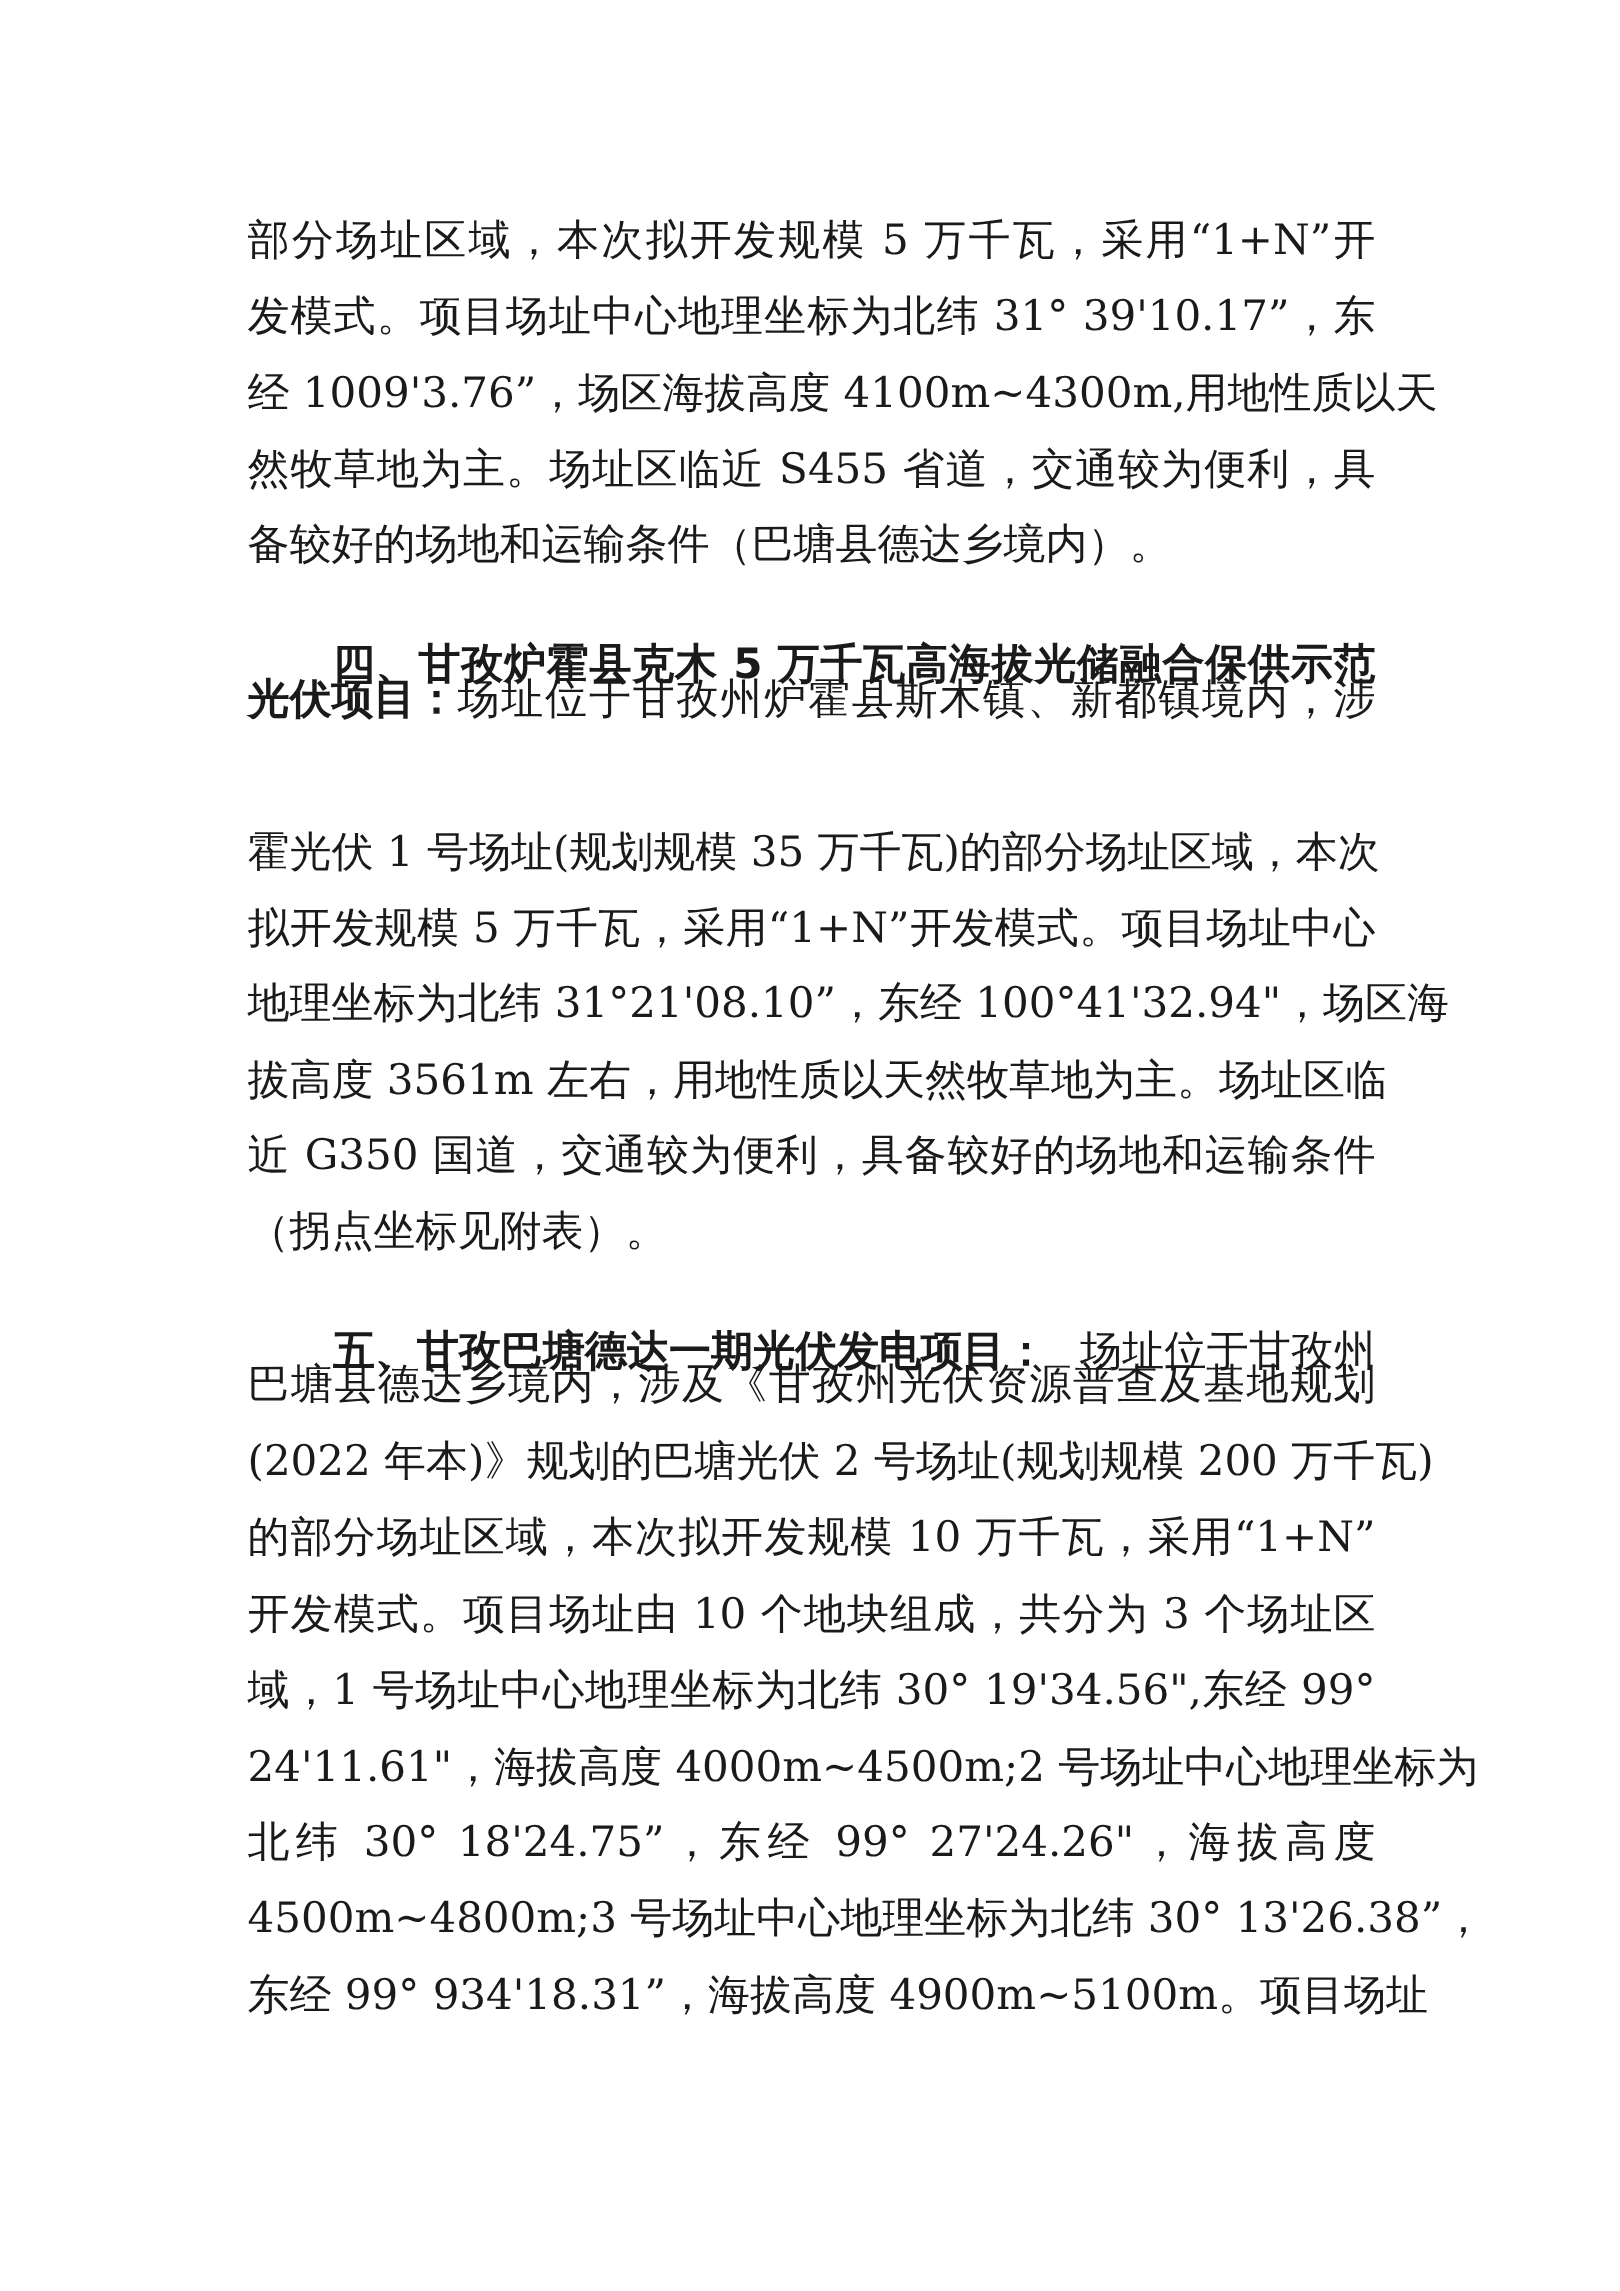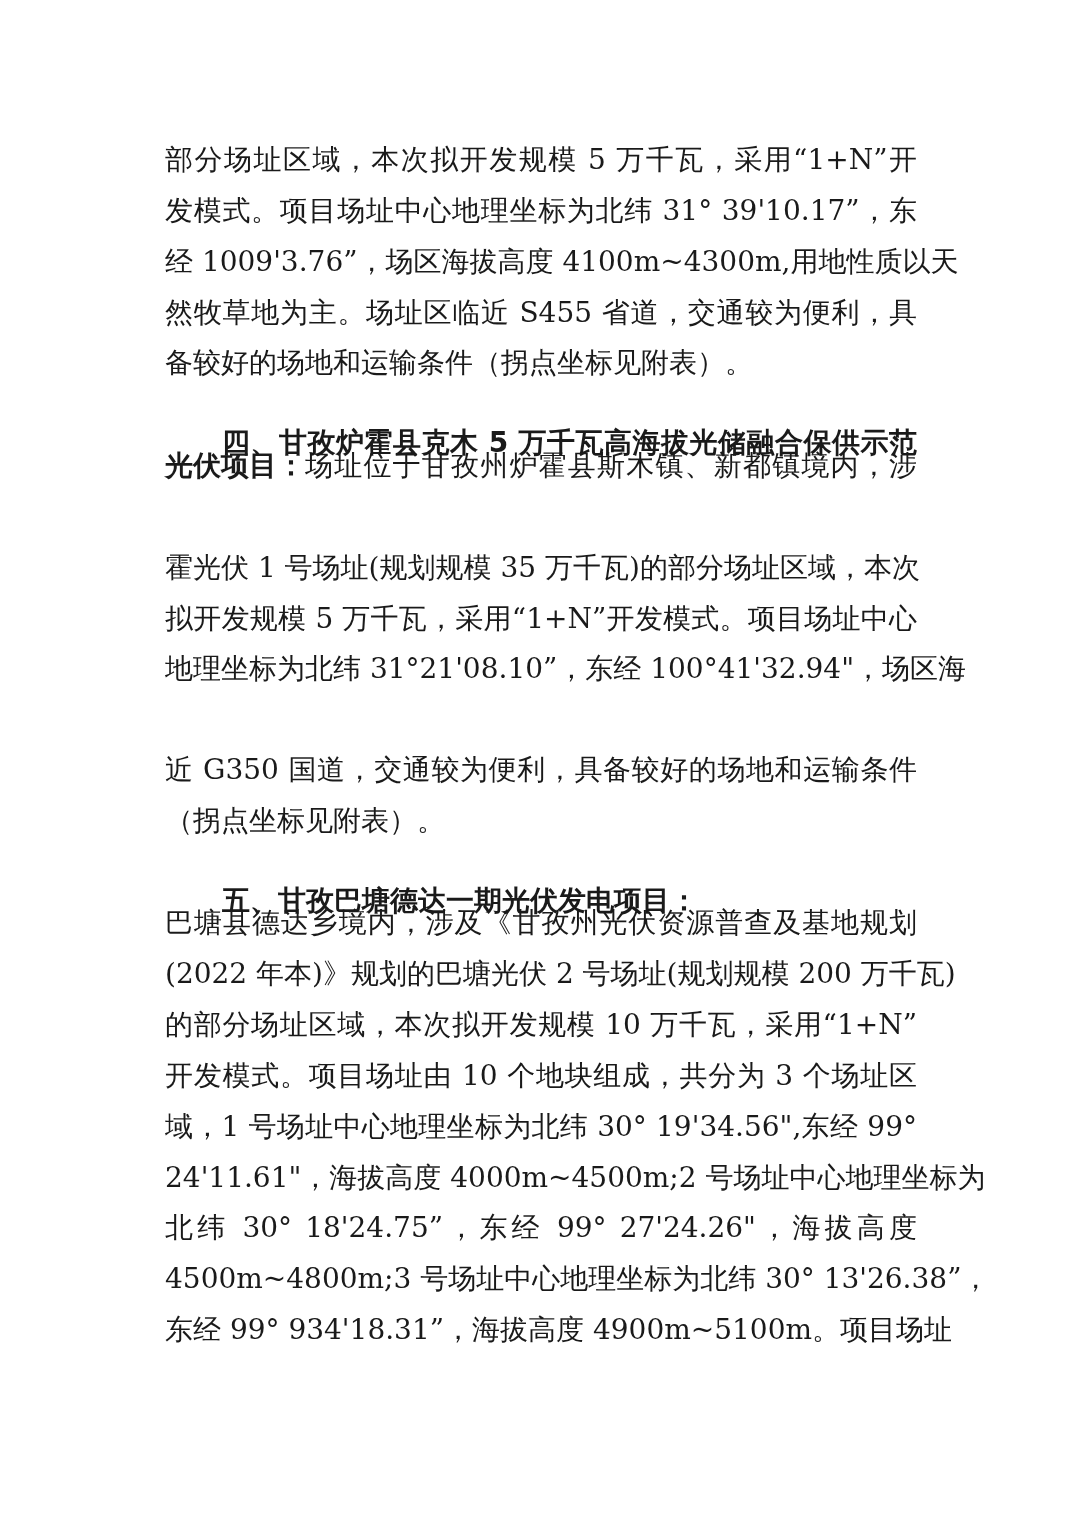--- a/index.html
+++ b/index.html
@@ -50,35 +50,37 @@
   </style>
 </head>
 <body>
 
 <div class="page">
 
   <div class="line" style="top:135px">部分场址区域，本次拟开发规模 5 万千瓦，采用“1+N”开</div>
   <div class="line" style="top:186px">发模式。项目场址中心地理坐标为北纬 31° 39'10.17”，东</div>
   <div class="line" style="top:237px">经 1009'3.76”，场区海拔高度 4100m~4300m,用地性质以天</div>
   <div class="line" style="top:288px">然牧草地为主。场址区临近 S455 省道，交通较为便利，具</div>
-  <div class="line last" style="top:338px">备较好的场地和运输条件（拐点坐标见附表）。</div>
+  <div class="line last" style="top:338px">备较好的场地和运输条件（巴塘县德达乡境内）。</div>
 
   <div class="line indent bold" style="top:390px">四、甘孜炉霍县克木 5 万千瓦高海拔光储融合保供示范</div>
   <div class="line" style="top:441px; display:flex; justify-content:center;">
     <span class="bold">光伏项目：</span>
     <span style="flex:1; text-align:justify; text-align-last:justify;">场址位于甘孜州炉霍县斯木镇、新都镇境内，涉</span>
   </div>
   <div class="line" style="top:543px">霍光伏 1 号场址(规划规模 35 万千瓦)的部分场址区域，本次</div>
   <div class="line" style="top:594px">拟开发规模 5 万千瓦，采用“1+N”开发模式。项目场址中心</div>
   <div class="line" style="top:644px">地理坐标为北纬 31°21'08.10”，东经 100°41'32.94"，场区海</div>
+  <div class="line" style="top:695px">拔高度 3561m 左右，用地性质以天然牧草地为主。场址区临</div>
   <div class="line" style="top:745px">近 G350 国道，交通较为便利，具备较好的场地和运输条件</div>
   <div class="line last" style="top:796px">（拐点坐标见附表）。</div>
 
   <div class="line indent" style="top:848px; display:flex;gap:22px;">
     <span class="bold">五、甘孜巴塘德达一期光伏发电项目：</span>
+    <span style="flex:1; text-align:justify; text-align-last:justify;">场址位于甘孜州</span>
   </div>
   <div class="line" style="top:898px">巴塘县德达乡境内，涉及《甘孜州光伏资源普查及基地规划</div>
   <div class="line" style="top:949px">(2022 年本)》规划的巴塘光伏 2 号场址(规划规模 200 万千瓦)</div>
   <div class="line" style="top:1000px">的部分场址区域，本次拟开发规模 10 万千瓦，采用“1+N”</div>
   <div class="line" style="top:1051px">开发模式。项目场址由 10 个地块组成，共分为 3 个场址区</div>
   <div class="line" style="top:1102px">域，1 号场址中心地理坐标为北纬 30° 19'34.56",东经 99°</div>
   <div class="line" style="top:1153px">24'11.61"，海拔高度 4000m~4500m;2 号场址中心地理坐标为</div>
   <div class="line" style="top:1203px">北纬 30° 18'24.75”，东经 99° 27'24.26"，海拔高度</div>
   <div class="line" style="top:1254px">4500m~4800m;3 号场址中心地理坐标为北纬 30° 13'26.38”，</div>
   <div class="line" style="top:1305px">东经 99° 934'18.31”，海拔高度 4900m~5100m。项目场址</div>

